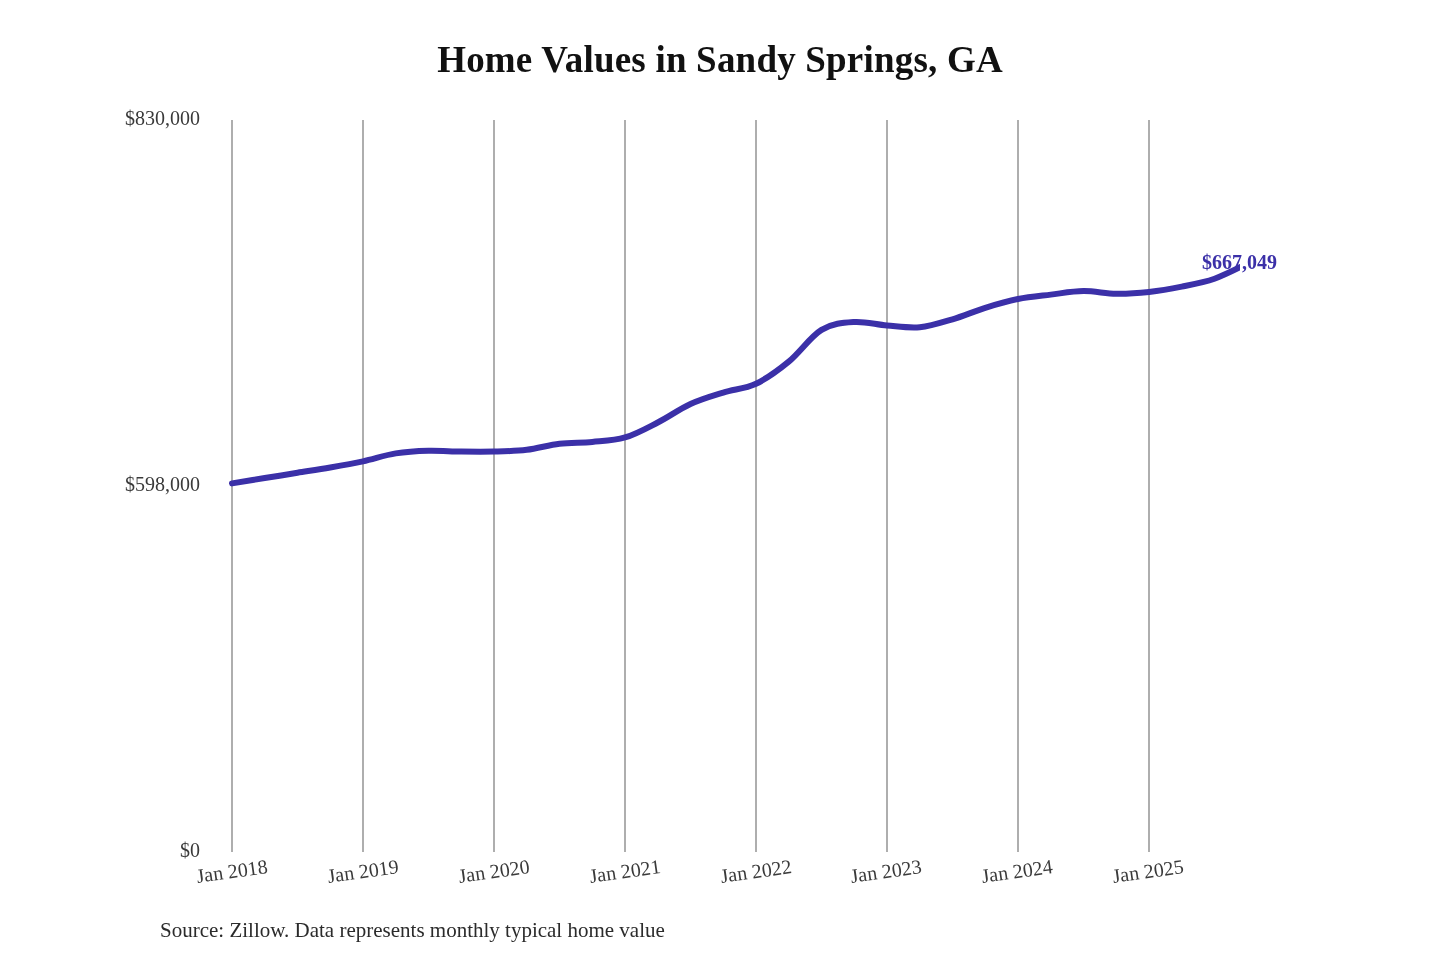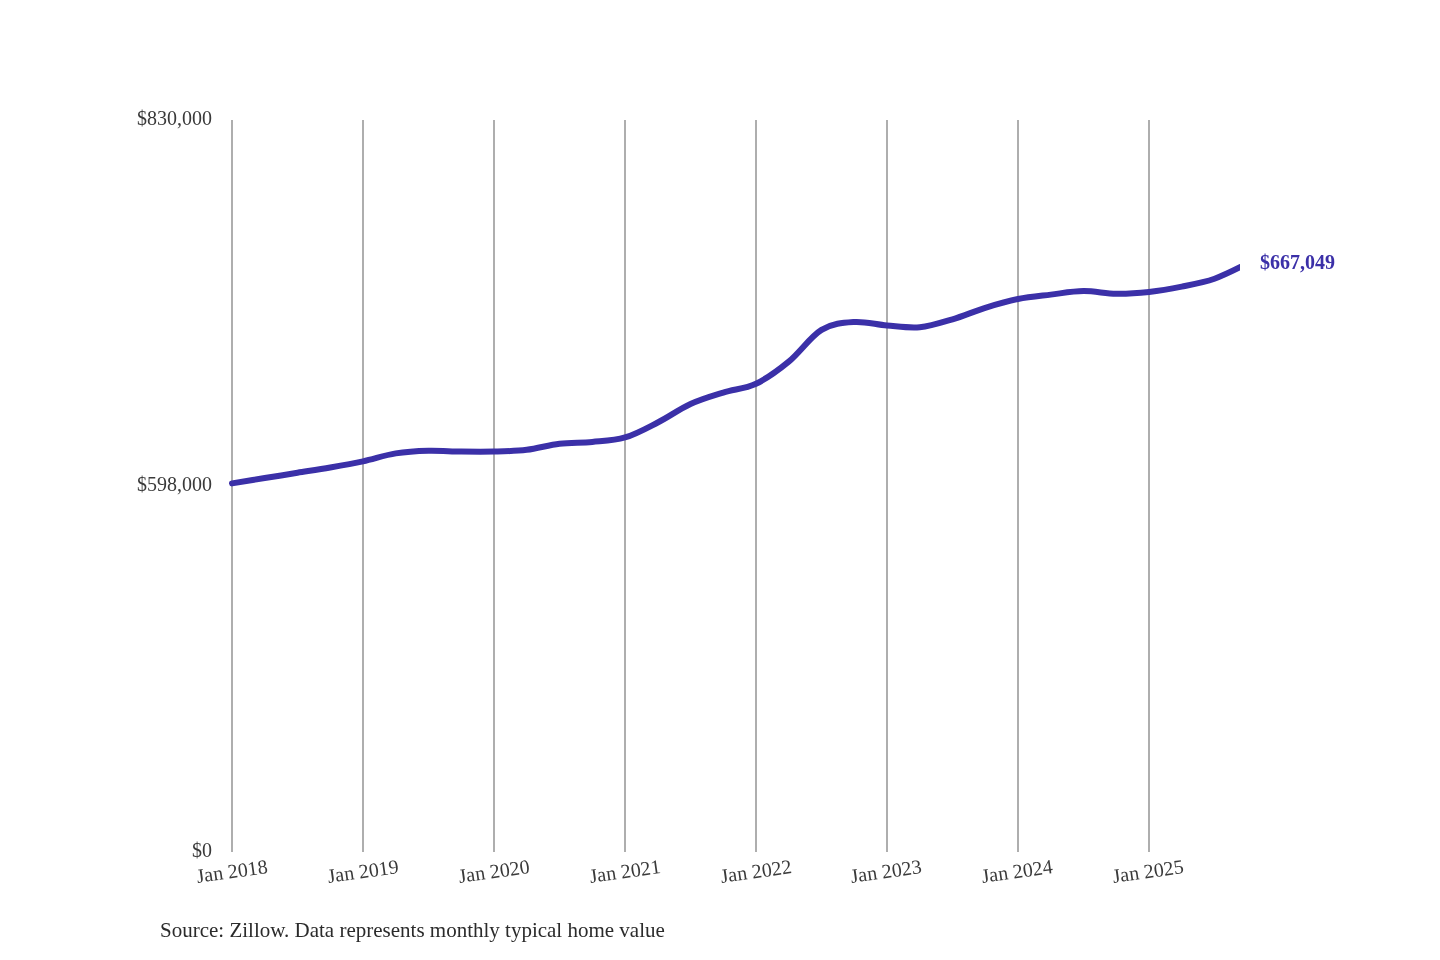--- a/index.html
+++ b/index.html
@@ -40,21 +40,21 @@
     left: 228px;
     top: 120px;
     width: 1012px;
     height: 732px;
   }
   #plot svg {
     display: block;
   }
   .ytick {
     position: absolute;
-    right: 0;
+    right: 12px;
     font-size: 20px;
     color: #3a3a3a;
     text-align: left;
     white-space: nowrap;
     font-family: "Liberation Serif", serif;
   }
   .ytick-wrap {
     position: absolute;
     left: 0;
     width: 212px;
@@ -86,20 +86,21 @@
     color: #2b2b2b;
     white-space: nowrap;
     font-family: "Liberation Serif", serif;
   }
 </style>
 </head>
 <body>
 
 <div id="chart-root">
 
+  <div id="chart-title">Home Values in Sandy Springs, GA</div>
 
   <div class="ytick-wrap" style="top:120px;">
     <div class="ytick" style="top:-13px;">$830,000</div>
   </div>
   <div class="ytick-wrap" style="top:486px;">
     <div class="ytick" style="top:-13px;">$598,000</div>
   </div>
   <div class="ytick-wrap" style="top:852px;">
     <div class="ytick" style="top:-13px;">$0</div>
   </div>
@@ -122,16 +123,16 @@
           <line x1="397" x2="397" y1="0" y2="732" stroke="#9a9a9a" stroke-width="1.6"></line>
           <line x1="528" x2="528" y1="0" y2="732" stroke="#9a9a9a" stroke-width="1.6"></line>
           <line x1="659" x2="659" y1="0" y2="732" stroke="#9a9a9a" stroke-width="1.6"></line>
           <line x1="790" x2="790" y1="0" y2="732" stroke="#9a9a9a" stroke-width="1.6"></line>
           <line x1="921" x2="921" y1="0" y2="732" stroke="#9a9a9a" stroke-width="1.6"></line>
         </g>
       <path id="series-path" fill="none" stroke="#3b30a8" stroke-width="6" stroke-linecap="round" stroke-linejoin="round" d="M 4.00 363.35 C 9.46 362.47, 25.83 359.83, 36.75 358.06 C 47.67 356.30, 58.58 354.53, 69.50 352.77 C 80.42 351.01, 91.33 349.39, 102.25 347.48 C 113.17 345.57, 124.08 343.66, 135.00 341.31 C 145.92 338.95, 156.83 335.13, 167.75 333.37 C 178.67 331.60, 189.58 331.02, 200.50 330.72 C 211.42 330.43, 222.33 331.46, 233.25 331.60 C 244.17 331.75, 255.08 331.90, 266.00 331.60 C 276.92 331.31, 287.83 331.16, 298.75 329.84 C 309.67 328.52, 320.58 324.99, 331.50 323.67 C 342.42 322.34, 353.33 322.93, 364.25 321.90 C 375.17 320.87, 386.08 320.73, 397.00 317.49 C 407.92 314.26, 418.83 308.09, 429.75 302.50 C 440.67 296.92, 451.58 288.98, 462.50 283.98 C 473.42 278.98, 484.33 275.90, 495.25 272.52 C 506.17 269.13, 517.08 268.84, 528.00 263.70 C 538.92 258.55, 549.83 250.61, 560.75 241.65 C 571.67 232.68, 582.58 216.51, 593.50 209.90 C 604.42 203.28, 615.33 202.70, 626.25 201.96 C 637.17 201.23, 648.08 204.61, 659.00 205.49 C 669.92 206.37, 680.83 208.28, 691.75 207.25 C 702.67 206.22, 713.58 202.55, 724.50 199.32 C 735.42 196.08, 746.33 191.23, 757.25 187.85 C 768.17 184.47, 779.08 181.24, 790.00 179.03 C 800.92 176.83, 811.83 175.94, 822.75 174.62 C 833.67 173.30, 844.58 171.24, 855.50 171.09 C 866.42 170.95, 877.33 173.59, 888.25 173.74 C 899.17 173.89, 910.08 173.15, 921.00 171.98 C 931.92 170.80, 942.83 168.89, 953.75 166.68 C 964.67 164.48, 975.58 162.58, 986.50 158.75 C 997.42 154.92, 1013.79 146.22, 1019.25 143.71"></path>
     </svg>
   </div>
 
-  <div id="end-label" style="left: 1260px; top: 250.711px; color: rgb(59, 48, 168);">$667,049</div>
+  <div id="end-label" style="left: 1202px; top: 250.711px; color: rgb(59, 48, 168);">$667,049</div>
 
   <div id="source-note">Source: Zillow. Data represents monthly typical home value</div>
 </div>
 
 </body></html>

